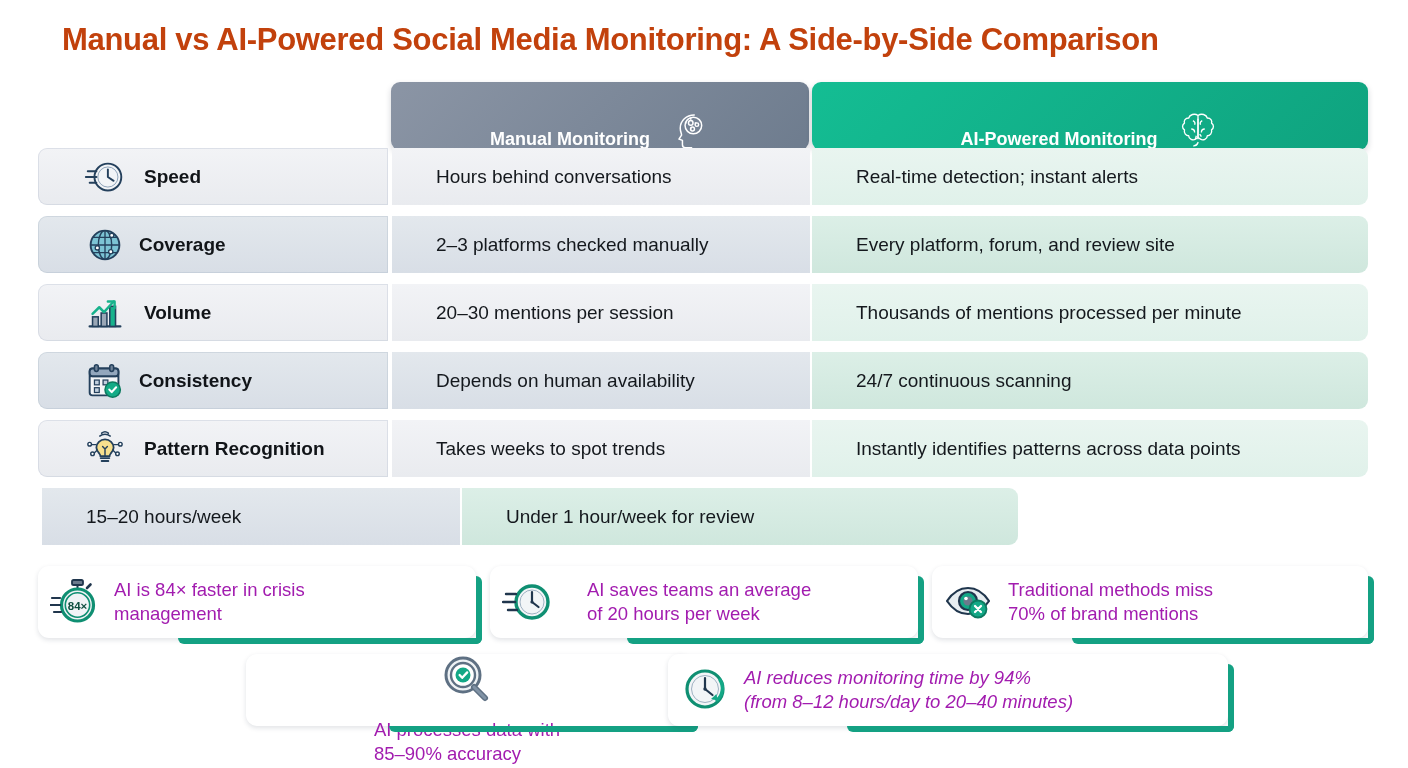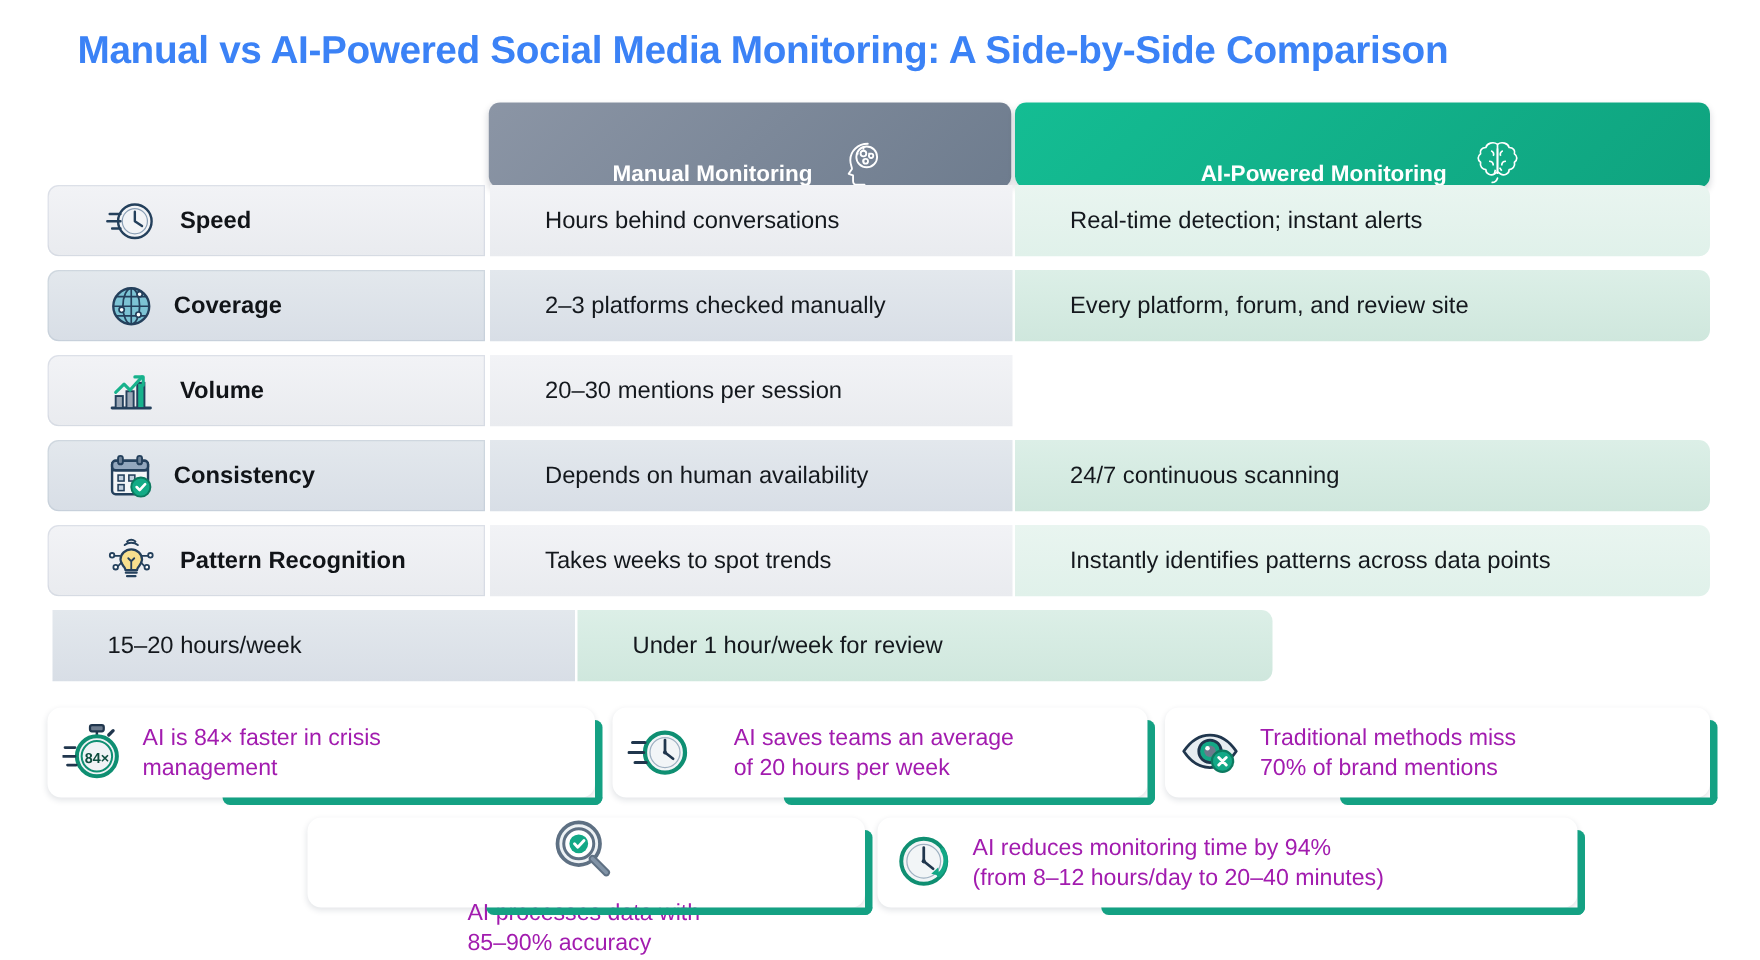--- a/index.html
+++ b/index.html
@@ -8,21 +8,21 @@
     background: #ffffff;
     font-family: "Liberation Sans", sans-serif;
     overflow: hidden;
   }
   .page { position: relative; width: 1408px; height: 768px; background: #fff; }
 
   
   .title {
     position: absolute; left: 62px; top: 22px;
     font-size: 31px; font-weight: bold; letter-spacing: -0.3px;
-    color: #3b82f6; white-space: nowrap;
+    color: #c2410c; white-space: nowrap;
   }
 
   
   .col-header {
     position: absolute; top: 82px; height: 68px;
     border-radius: 9px;
     display: flex; align-items: flex-end; justify-content: center;
     gap: 18px;
     color: #ffffff; font-size: 18px; font-weight: bold;
     box-shadow: 0 3px 6px rgba(20,30,50,0.18);
@@ -101,21 +101,21 @@
   }
   .card-icon { width: 52px; height: 52px; flex: 0 0 52px; }
   .card-text {
     font-size: 18.5px; color: #a21caf; line-height: 1.28;
   }
 
   .c1 { left: 38px;  width: 438px; }
   .c2 { left: 490px; width: 428px; gap: 33px; }
   .c3 { left: 932px; width: 436px; }
   .c4 { left: 246px; width: 446px; flex-direction: column; }
-  .c5 { left: 702px; width: 560px; }
+  .c5 { left: 668px; width: 560px; font-style: italic; }
 </style>
 </head>
 <body>
 
 <div class="page">
 
   <div class="title">Manual vs AI-Powered Social Media Monitoring: A Side-by-Side Comparison</div>
 
   <div class="col-header manual">
     <span>Manual Monitoring</span>
@@ -198,20 +198,23 @@
             <rect x="29" y="17" width="6" height="21" fill="#17b28c" stroke="#24405c" stroke-width="1.6"></rect>
             <path d="M11 25l7-7 5 5 10-11" stroke="#17b28c" stroke-width="2.6" stroke-linecap="round" stroke-linejoin="round"></path>
             <path d="M27 12h7v7" stroke="#17b28c" stroke-width="2.6" stroke-linecap="round" stroke-linejoin="round"></path>
           </svg>
         </span>
         <span class="label-text">Volume</span>
       </div>
       <div class="cell cell-manual">
         <span class="body-text">20–30 mentions per session</span>
       </div>
+      <div class="cell cell-ai">
+        <span class="body-text">Thousands of mentions processed per minute</span>
+      </div>
     </div>
 
     <div class="row even">
       <div class="cell cell-label">
         <span class="row-icon">
           <svg width="46" height="46" viewBox="0 0 48 48" fill="none">
             <rect x="8" y="11" width="30" height="28" rx="3" fill="#f4f6f8" stroke="#24405c" stroke-width="2"></rect>
             <path d="M8 19h30" stroke="#24405c" stroke-width="2"></path>
             <rect x="8" y="11" width="30" height="8" rx="3" fill="#93a7bd" stroke="#24405c" stroke-width="2"></rect>
             <rect x="13" y="7" width="4" height="7" rx="2" fill="#6e8298" stroke="#24405c" stroke-width="1.6"></rect>

